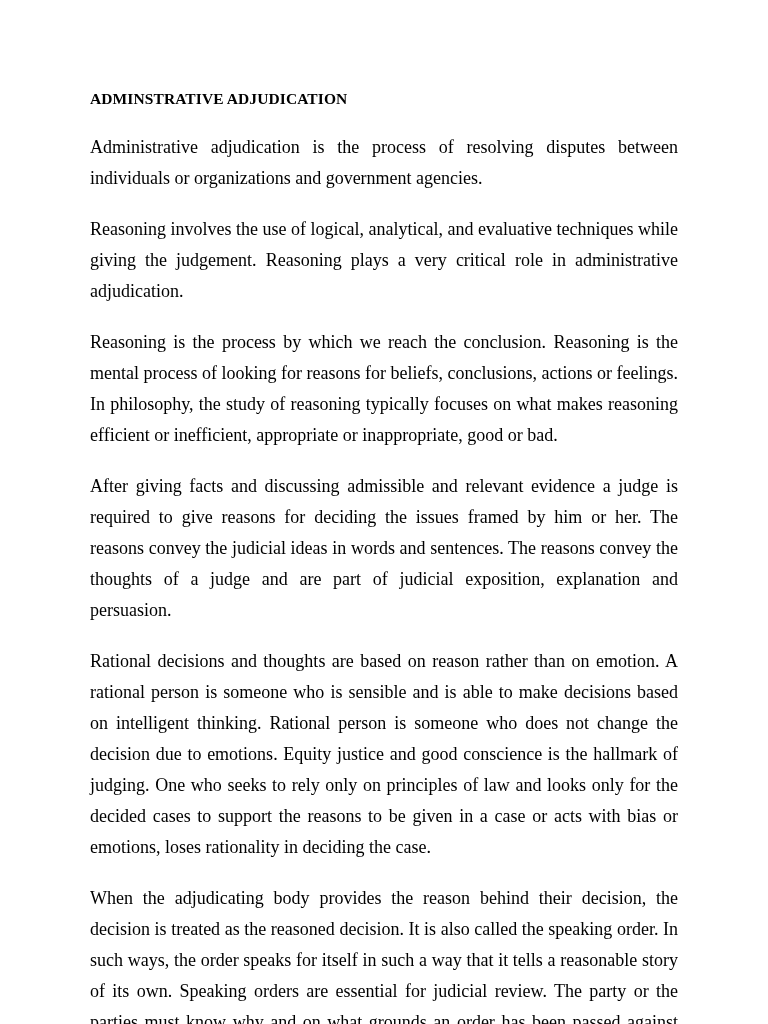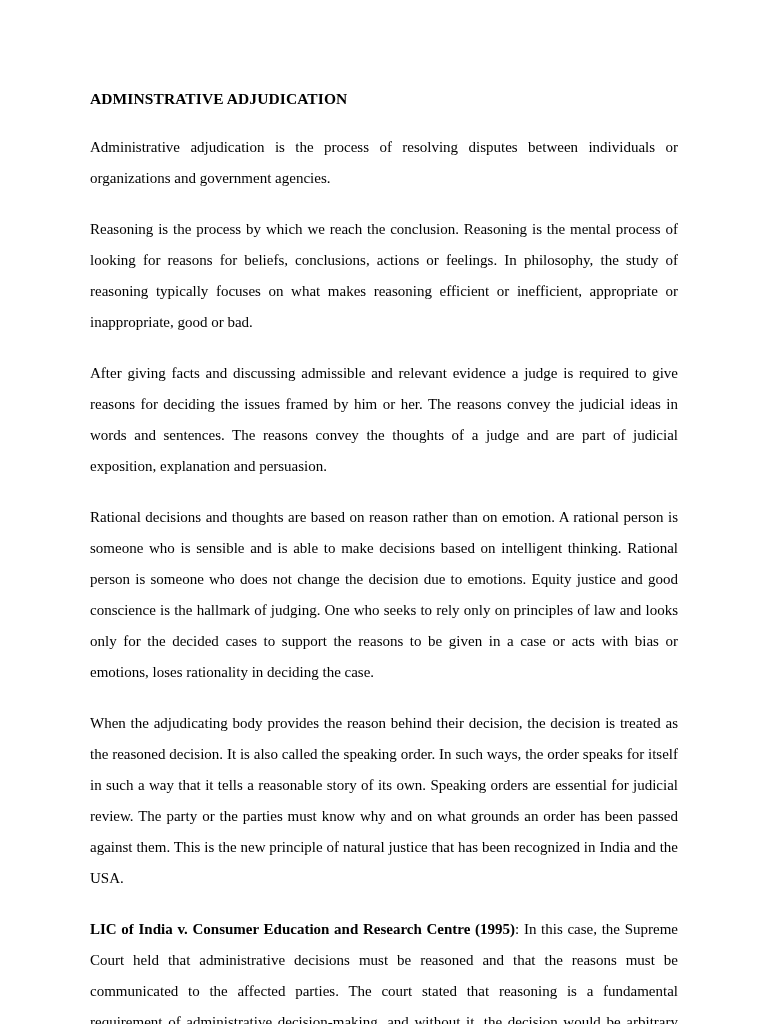--- a/index.html
+++ b/index.html
@@ -31,21 +31,21 @@
   }
   .doc-title {
     font-size: 15.5px;
     font-weight: bold;
     line-height: 22px;
     letter-spacing: 0.1px;
     margin: 0 0 22px 0;
     text-align: left;
   }
   p.para {
-    font-size: 15px;
+    font-size: 18px;
     line-height: 31px;
     text-align: justify;
     text-justify: inter-word;
     margin: 0 0 20px 0;
     hyphens: none;
   }
   p.para:last-child {
     margin-bottom: 0;
   }
   .case-name {
@@ -55,20 +55,21 @@
 </head>
 <body>
 
 <div class="page">
   <div class="doc-body">
 
     <h1 class="doc-title">ADMINSTRATIVE ADJUDICATION</h1>
 
     <p class="para">Administrative adjudication is the process of resolving disputes between individuals or organizations and government agencies.</p>
 
+    <p class="para">Reasoning involves the use of logical, analytical, and evaluative techniques while giving the judgement. Reasoning plays a very critical role in administrative adjudication.</p>
 
     <p class="para">Reasoning is the process by which we reach the conclusion. Reasoning is the mental process of looking for reasons for beliefs, conclusions, actions or feelings. In philosophy, the study of reasoning typically focuses on what makes reasoning efficient or inefficient, appropriate or inappropriate, good or bad.</p>
 
     <p class="para">After giving facts and discussing admissible and relevant evidence a judge is required to give reasons for deciding the issues framed by him or her. The reasons convey the judicial ideas in words and sentences. The reasons convey the thoughts of a judge and are part of judicial exposition, explanation and persuasion.</p>
 
     <p class="para">Rational decisions and thoughts are based on reason rather than on emotion. A rational person is someone who is sensible and is able to make decisions based on intelligent thinking. Rational person is someone who does not change the decision due to emotions. Equity justice and good conscience is the hallmark of judging. One who seeks to rely only on principles of law and looks only for the decided cases to support the reasons to be given in a case or acts with bias or emotions, loses rationality in deciding the case.</p>
 
     <p class="para">When the adjudicating body provides the reason behind their decision, the decision is treated as the reasoned decision. It is also called the speaking order. In such ways, the order speaks for itself in such a way that it tells a reasonable story of its own. Speaking orders are essential for judicial review. The party or the parties must know why and on what grounds an order has been passed against them. This is the new principle of natural justice that has been recognized in India and the USA.</p>
 
     <p class="para"><span class="case-name">LIC of India v. Consumer Education and Research Centre (1995)</span><span>: In this case, the Supreme Court held that administrative decisions must be reasoned and that the reasons must be communicated to the affected parties. The court stated that reasoning is a fundamental requirement of administrative decision-making, and without it, the decision would be arbitrary and capricious. In this case, the Life Insurance Corporation of India (LIC) increased the premium rates for its policies without providing any reasons for the increase. The Consumer Education and Research Centre (CERC) filed a petition challenging the increase in premiums and sought to know the reasons for the increase. LIC argued that it was not required to provide reasons for the increase as it was a business decision.</span></p>

